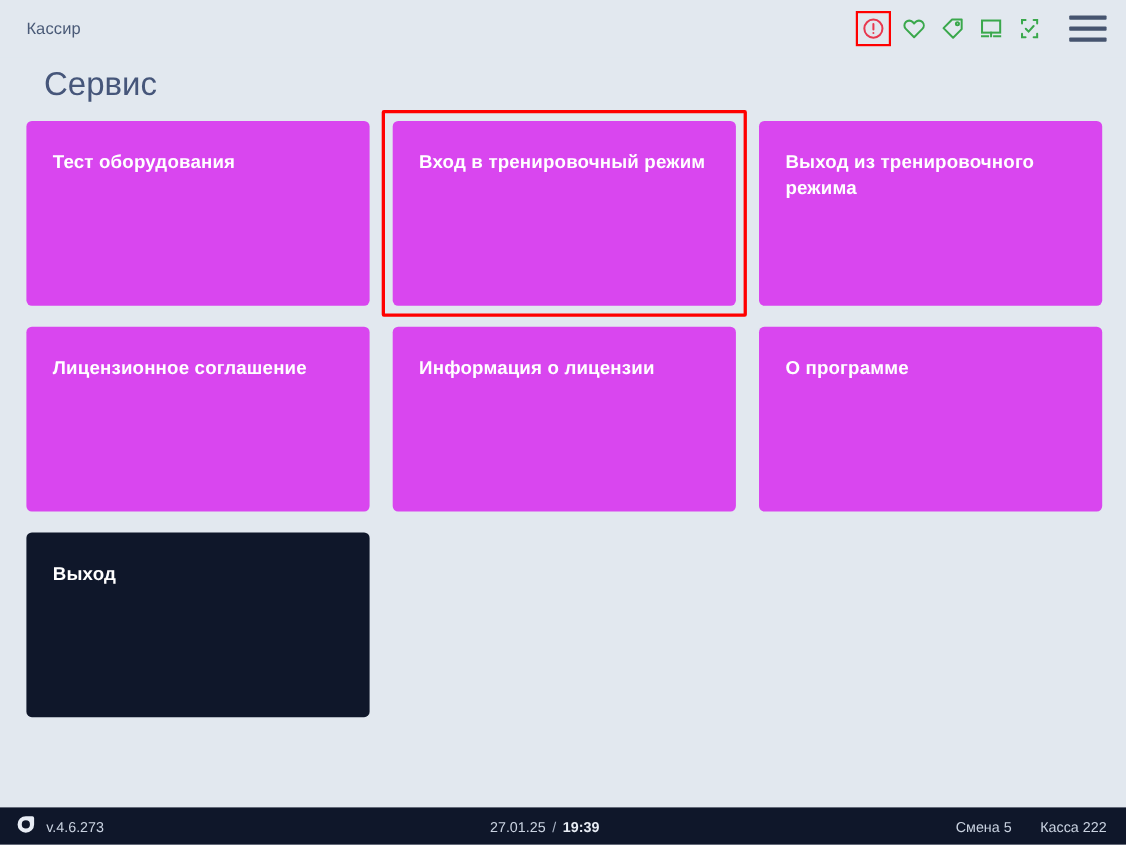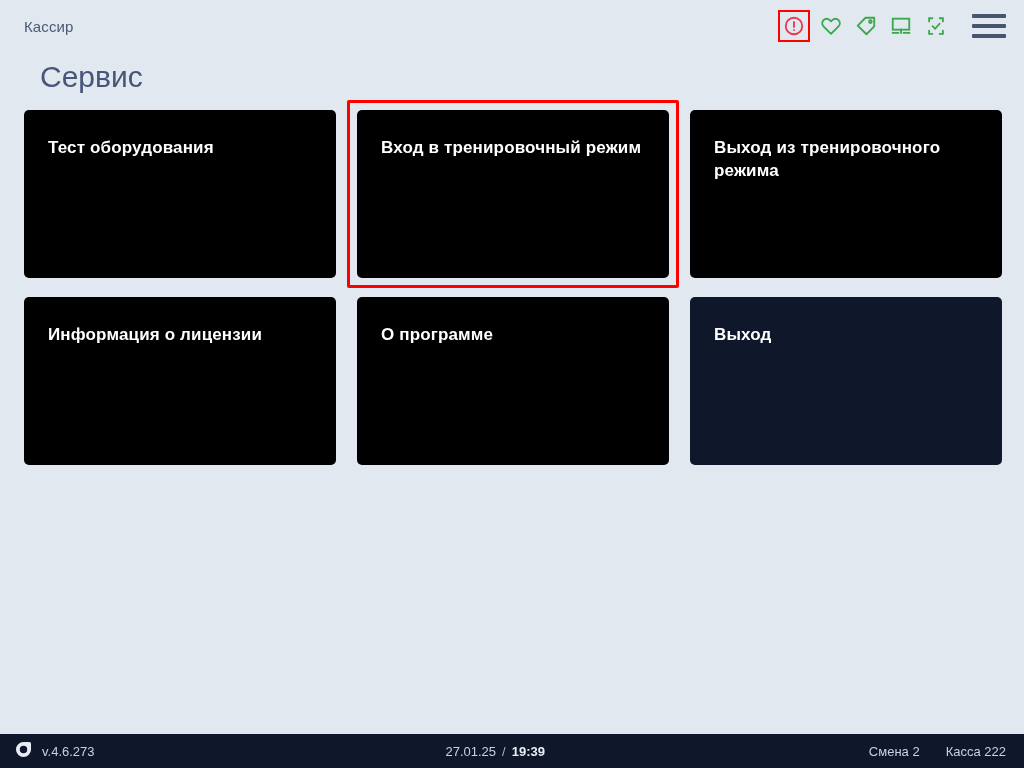--- a/index.html
+++ b/index.html
@@ -74,21 +74,21 @@
     position: relative;
   }
   .tile-grid {
     display: grid;
     grid-template-columns: repeat(3, 312px);
     grid-auto-rows: 168px;
     column-gap: 21px;
     row-gap: 19px;
   }
   .tile {
-    background: #000000;
+    background: #d946ef;
     border-radius: 5px;
     padding: 26px 22px 0 24px;
     color: #ffffff;
     font-size: 17px;
     font-weight: 700;
     line-height: 1.38;
     position: relative;
     letter-spacing: .15px;
   }
   .tile.primary { background: #0f172a; }
@@ -198,20 +198,23 @@
       </div>
 
       <div class="tile highlighted">
         <span class="tile-label">Вход в тренировочный режим</span>
       </div>
 
       <div class="tile">
         <span class="tile-label">Выход из тренировочного режима</span>
       </div>
 
+      <div class="tile">
+        <span class="tile-label">Лицензионное соглашение</span>
+      </div>
 
       <div class="tile">
         <span class="tile-label">Информация о лицензии</span>
       </div>
 
       <div class="tile">
         <span class="tile-label">О программе</span>
       </div>
 
       <div class="tile primary">
@@ -232,18 +235,18 @@
       <span class="footer-version">v.4.6.273</span>
     </div>
 
     <div class="footer-center">
       <span>27.01.25</span>
       <span class="footer-sep">/</span>
       <span class="footer-time">19:39</span>
     </div>
 
     <div class="footer-right">
-      <span>Смена 2</span>
+      <span>Смена 5</span>
       <span>Касса 222</span>
     </div>
   </div>
 
 </div>
 
 </body></html>

